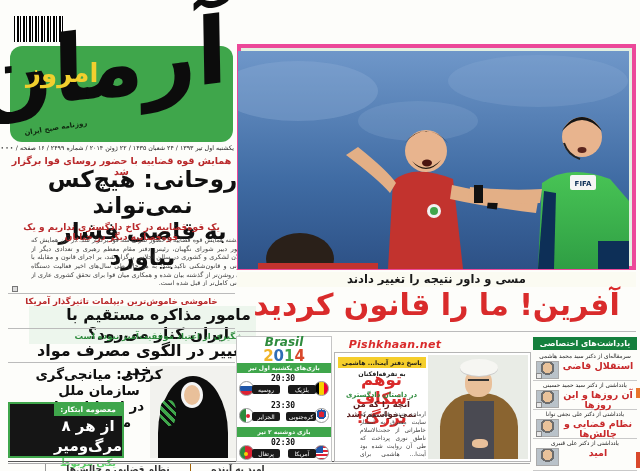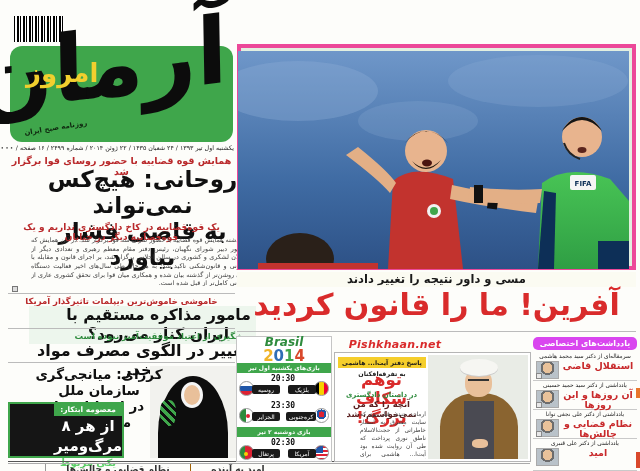--- a/index.html
+++ b/index.html
@@ -42,21 +42,21 @@
   .flag-us { background:linear-gradient(180deg,#d23 0 2px,#fff 2px 4px,#d23 4px 6px,#fff 6px 8px,#d23 8px 10px,#fff 10px 12px,#d23 12px); }
   .flag-us::after { content:""; position:absolute; left:0; top:0; width:8px; height:7px; background:#2056a8; }
   .flag-pt { background:linear-gradient(90deg,#2e8b3d 38%,#d23 38%); }
   .flag-pt::after { content:""; position:absolute; left:4px; top:6px; width:4px; height:4px; border-radius:50%; background:#f7d000; }
   .wc-time { position:absolute; font-weight:bold; font-size:8px; color:#111; font-family:"DejaVu Sans Mono",monospace; }
   
   #raf-box { border:1px solid #b5b5b5; background:#fff; }
   #raf-kicker { background:#f5ce2b; color:#1a1a1a; font-weight:bold; text-align:center; }
   #pishkhaan { color:#d92b2b; font-weight:900; font-style:italic; letter-spacing:.3px; }
   
-  #sb-head { background:#d946ef; color:#fff; font-weight:bold; border-radius:5px; text-align:center; }
+  #sb-head { background:#15803d; color:#fff; font-weight:bold; border-radius:0; text-align:center; }
   .sb-item { position:absolute; left:533px; width:104px; height:29px; border-bottom:1px solid #c9c9c9; }
   .sb-kick { font-size:5.8px; color:#222; text-align:center; line-height:8px; white-space:nowrap; overflow:hidden; }
   .sb-title { position:absolute; right:2px; top:9px; width:74px; text-align:center; color:#c8292b; font-weight:900; font-size:9.5px; line-height:10px; }
   .sb-photo { position:absolute; left:3px; top:9px; width:23px; height:18px; background:radial-gradient(circle at 50% 38%,#e9c29a 0 5px,#6d6d6d 5px 7px,#b9c2c9 7px); border:1px solid #aaa; }
   .sb-mark { position:absolute; left:3px; bottom:1px; width:6px; height:6px; border:1px solid #888; background:#e8e8e8; font-size:4px; }
   
   .ebt-photo { background:#f2f2ee; overflow:hidden; }
   .ebt-chador { position:absolute; left:8px; top:10px; width:70px; height:95px; background:#0d0d0d; border-radius:50% 50% 10% 10% / 60% 60% 5% 5%; }
   .ebt-face { position:absolute; left:31px; top:16px; width:22px; height:26px; background:#e9c09a; border-radius:50%; border:3px solid #f5f5f5; }
   .ebt-green { position:absolute; left:10px; top:34px; width:16px; height:26px; background:repeating-linear-gradient(45deg,#3fa64b 0 3px,#0d0d0d 3px 6px); border-radius:40%; }

